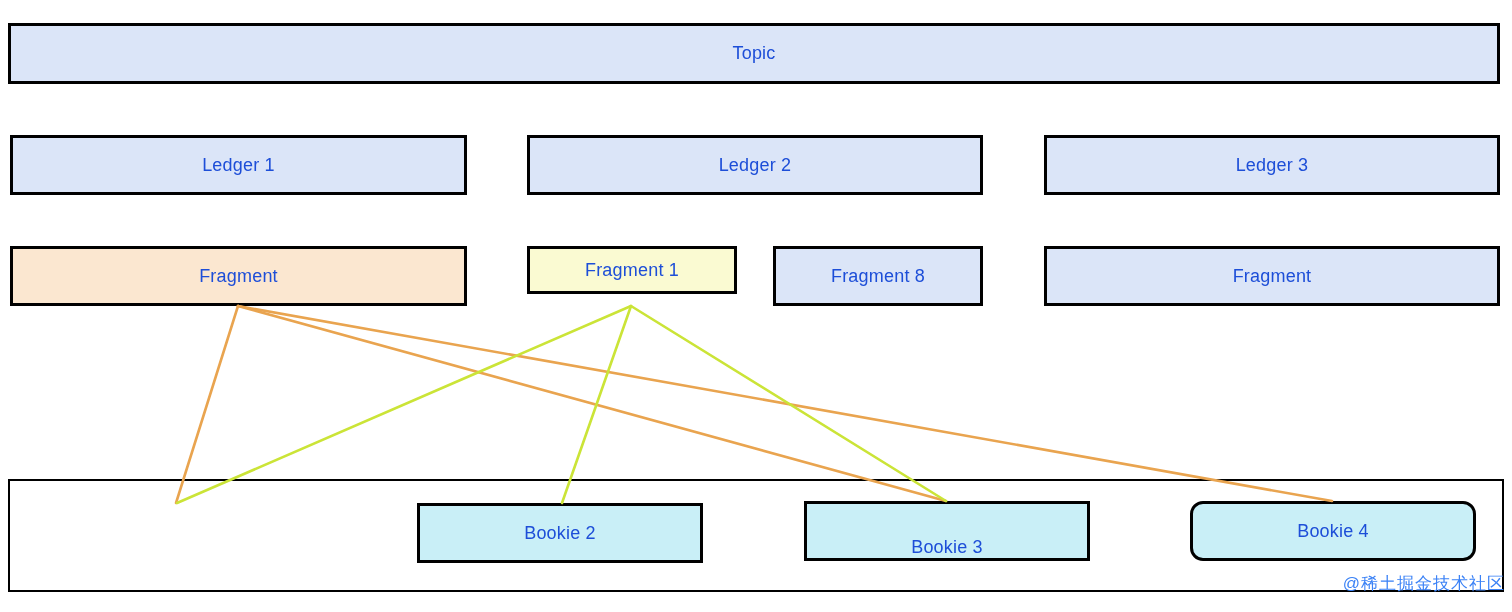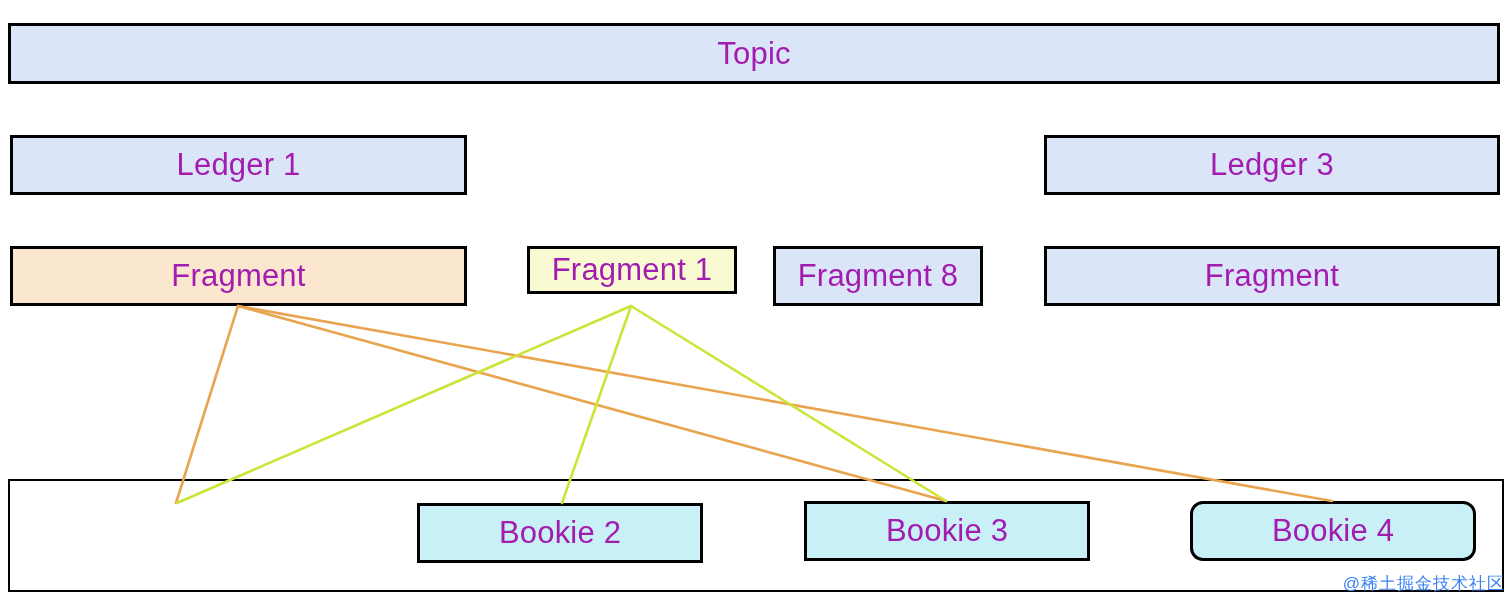--- a/index.html
+++ b/index.html
@@ -10,22 +10,22 @@
     overflow:hidden;
     font-family:"Liberation Sans","DejaVu Sans",sans-serif;
   }
   .box{
     position:absolute;
     box-sizing:border-box;
     border:3px solid #000000;
     display:flex;
     align-items:center;
     justify-content:center;
-    font-size:31px;
-    color:#a21caf;
+    font-size:18px;
+    color:#1d4ed8;
     letter-spacing:0.2px;
   }
   .container-box{
     position:absolute;
     box-sizing:border-box;
     border:2px solid #000000;
     background:#ffffff;
   }
   .edges{
     position:absolute;
@@ -61,20 +61,23 @@
 
 <div class="stage">
 
   <div class="box topic" style="background: rgb(219, 229, 248);">
     <span>Topic</span>
   </div>
 
   <div class="box ledger1" style="background: rgb(219, 229, 248);">
     <span>Ledger 1</span>
   </div>
+  <div class="box ledger2" style="background: rgb(219, 229, 248);">
+    <span>Ledger 2</span>
+  </div>
   <div class="box ledger3" style="background: rgb(219, 229, 248); text-align: right;">
     <span>Ledger 3</span>
   </div>
 
   <div class="box fragA" style="background: rgb(251, 231, 208);">
     <span>Fragment</span>
   </div>
   <div class="box frag1" style="background: rgb(250, 250, 210);">
     <span>Fragment 1</span>
   </div>
@@ -83,21 +86,21 @@
   </div>
   <div class="box fragB" style="background: rgb(219, 229, 248);">
     <span>Fragment</span>
   </div>
 
   <div class="container-box bcontainer"></div>
 
   <div class="box bookie2" style="background: rgb(201, 239, 247); justify-content: center;">
     <span>Bookie 2</span>
   </div>
-  <div class="box bookie3" style="background: rgb(201, 239, 247);">
+  <div class="box bookie3" style="background: rgb(201, 239, 247); align-items: flex-end;">
     <span>Bookie 3</span>
   </div>
   <div class="box bookie4" style="background: rgb(201, 239, 247); border-radius: 13px;">
     <span>Bookie 4</span>
   </div>
 
   <svg class="edges" viewBox="0 0 1512 612">
     <line x1="238" y1="306" x2="176" y2="503" stroke-width="2.6" stroke-linecap="round" stroke="#e9a44f"></line>
     <line x1="238" y1="306" x2="946" y2="501" stroke-width="2.6" stroke-linecap="round" stroke="#e9a44f"></line>
     <line x1="238" y1="306" x2="1332" y2="501" stroke-width="2.6" stroke-linecap="round" stroke="#e9a44f"></line>

